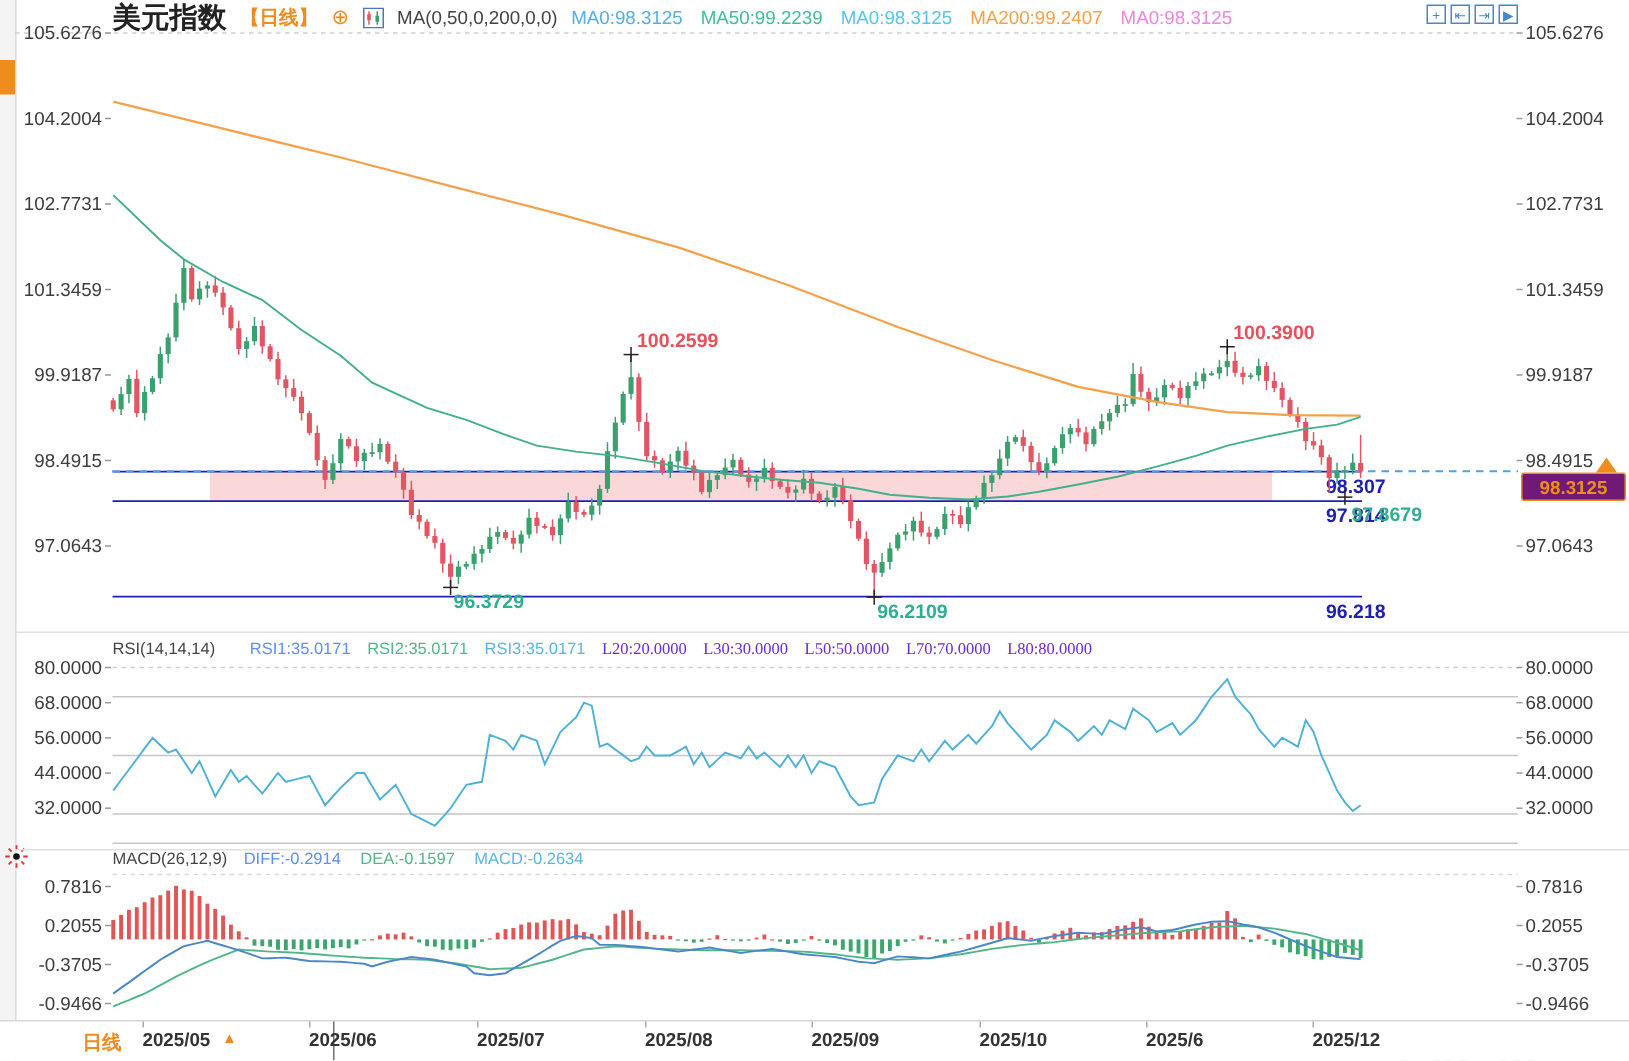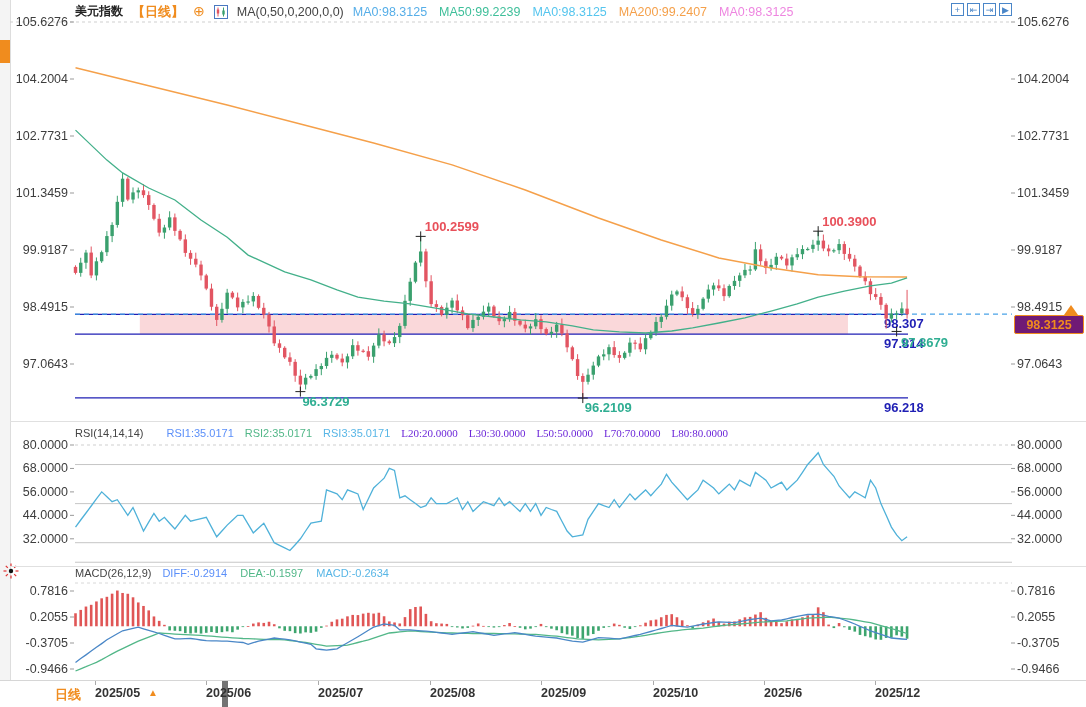--- a/index.html
+++ b/index.html
@@ -6,41 +6,41 @@
   #app{position:relative;width:1086px;height:707px;background:#fff;overflow:hidden;
        font-family:"Liberation Sans",sans-serif;-webkit-font-smoothing:antialiased;}
   svg text{font-family:"Liberation Sans",sans-serif;}
   
   #sidebar{position:absolute;left:0;top:0;width:10px;height:707px;background:#f4f4f4;border-right:1px solid #ddd;}
   #sidebar-orange{position:absolute;left:0;top:40px;width:10px;height:23px;background:#f08c1e;}
   #hot-icon{position:absolute;left:3px;top:563px;}
   
   #hdr{position:absolute;left:75px;top:3px;height:17px;display:flex;align-items:center;gap:9px;
        font-size:12.5px;color:#555;white-space:nowrap;z-index:5;}
-  #hdr .sym{font-weight:700;color:#222;font-size:12px;}
+  #hdr .sym{font-weight:700;color:#222;font-size:19px;}
   #hdr .per{color:#f08c1e;font-weight:700;font-size:13px;}
   #hdr .add{color:#f08c1e;font-size:14px;line-height:13px;}
   #hdr .maset{color:#444;}
   #ma-values{display:flex;gap:12px;}
   
   #toolbar{position:absolute;right:74px;top:3px;display:flex;gap:3px;z-index:5;}
   .tbtn{width:13px;height:13px;border:1px solid #4a86c8;color:#4a86c8;font-size:9px;line-height:12px;
         text-align:center;background:#fff;box-sizing:border-box;cursor:pointer;}
   
   .panel-hdr{position:absolute;left:75px;display:flex;gap:11px;font-size:11px;color:#444;white-space:nowrap;z-index:5;}
   .lvl{color:#6d28d9;font-family:Liberation Serif, serif;}
   
   .sep{position:absolute;left:10px;right:0;height:1px;background:#e0e0e0;}
   
   #price-badge{position:absolute;left:1014px;top:315px;width:68px;height:17px;border:1.5px solid #f08c1e;
         border-radius:2px;background:#701a75;color:#f08c1e;font-size:12.5px;font-weight:700;
         display:flex;align-items:center;justify-content:center;z-index:6;}
   
   #timebar{position:absolute;left:0;top:680px;width:1086px;height:27px;background:#fff;border-top:1px solid #d6d6d6;z-index:4;}
-  #period-cell{position:absolute;left:10px;top:0;width:212px;height:26px;border-right:6px solid #737373;cursor:pointer;}
+  #period-cell{position:absolute;left:10px;top:0;width:212px;height:26px;border-right:1px solid #737373;cursor:pointer;}
   #period-cell .plabel{position:absolute;left:45px;top:5px;color:#f08c1e;font-weight:700;font-size:13px;}
   #period-cell .parrow{position:absolute;left:138px;top:6px;color:#f08c1e;font-size:10px;}
   .tlabel{position:absolute;top:5px;color:#333;font-weight:700;font-size:12.5px;}
   .ttick{position:absolute;top:0;width:1px;height:4px;background:#aaa;}
   
   #watermark{position:absolute;left:932px;top:648px;font-size:30px;font-weight:700;color:#b7bcc2;
         letter-spacing:1px;z-index:3;margin-top:48px;}
 </style>
 </head>
 <body>

